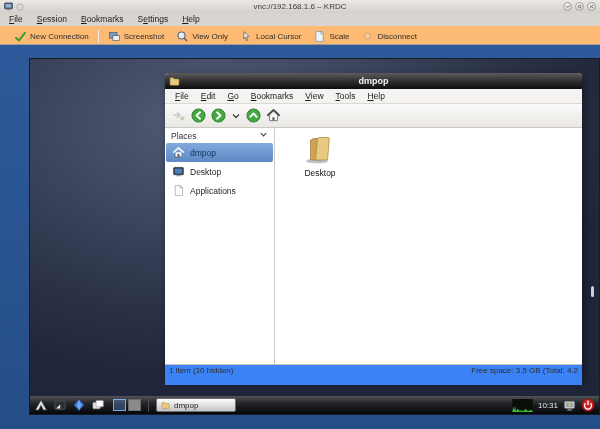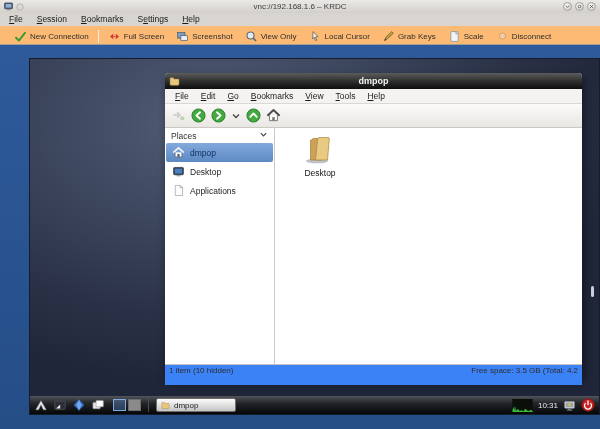--- a/index.html
+++ b/index.html
@@ -178,33 +178,20 @@
           <span class="ic">
             <svg viewBox="0 0 16 16">
               <path d="M2.5 9.5 L6 13 L13.5 3.5" fill="none" stroke="#3a9b35" stroke-width="2.4" stroke-linecap="round" stroke-linejoin="round"></path>
             </svg>
           </span>
           <span class="lbl">New Connection</span>
         </span>
         <span class="tb-sep"></span>
       </span>
 
-      <span style="display:flex;align-items:center;">
-        <span class="tb-btn">
-          <span class="ic">
-            <svg viewBox="0 0 16 16">
-              <path d="M6.5 4.5 L2.5 8 L6.5 11.5z" fill="#cf3333"></path>
-              <path d="M9.5 4.5 L13.5 8 L9.5 11.5z" fill="#cf3333"></path>
-              <circle cx="8" cy="8" r="0.9" fill="#cf3333"></circle>
-            </svg>
-          </span>
-          <span class="lbl">Full Screen</span>
-        </span>
-
-      </span>
 
       <span style="display:flex;align-items:center;">
         <span class="tb-btn">
           <span class="ic">
             <svg viewBox="0 0 16 16">
               <rect x="2" y="3" width="9" height="7" fill="#7a9cc0" stroke="#44566b" stroke-width="0.8"></rect>
               <rect x="6" y="7" width="8" height="6" fill="#e9eef5" stroke="#44566b" stroke-width="0.8"></rect>
             </svg>
           </span>
           <span class="lbl">Screenshot</span>
@@ -230,32 +217,20 @@
           <span class="ic">
             <svg viewBox="0 0 16 16">
               <path d="M5 2 L11 8 L8 8.5 L9.5 12.5 L8 13.2 L6.5 9 L4.5 11z" fill="#efefef" stroke="#555" stroke-width="0.9"></path>
             </svg>
           </span>
           <span class="lbl">Local Cursor</span>
         </span>
 
       </span>
 
-      <span style="display:flex;align-items:center;">
-        <span class="tb-btn">
-          <span class="ic">
-            <svg viewBox="0 0 16 16">
-              <path d="M3 13 L5 8.5 L12 2 L14 4 L7 10.5z" fill="#caa22b" stroke="#4a4a4a" stroke-width="0.8"></path>
-              <path d="M3 13 L5.4 12.2 L3.9 10.7z" fill="#333"></path>
-            </svg>
-          </span>
-          <span class="lbl">Grab Keys</span>
-        </span>
-
-      </span>
 
       <span style="display:flex;align-items:center;">
         <span class="tb-btn">
           <span class="ic">
             <svg viewBox="0 0 16 16">
               <rect x="3.5" y="2" width="9" height="12" rx="1" fill="#f2f5f8" stroke="#78909c" stroke-width="0.9"></rect>
               <path d="M9.5 2 l3 3 h-3z" fill="#c5d2da" stroke="#78909c" stroke-width="0.5"></path>
             </svg>
           </span>
           <span class="lbl">Scale</span>

